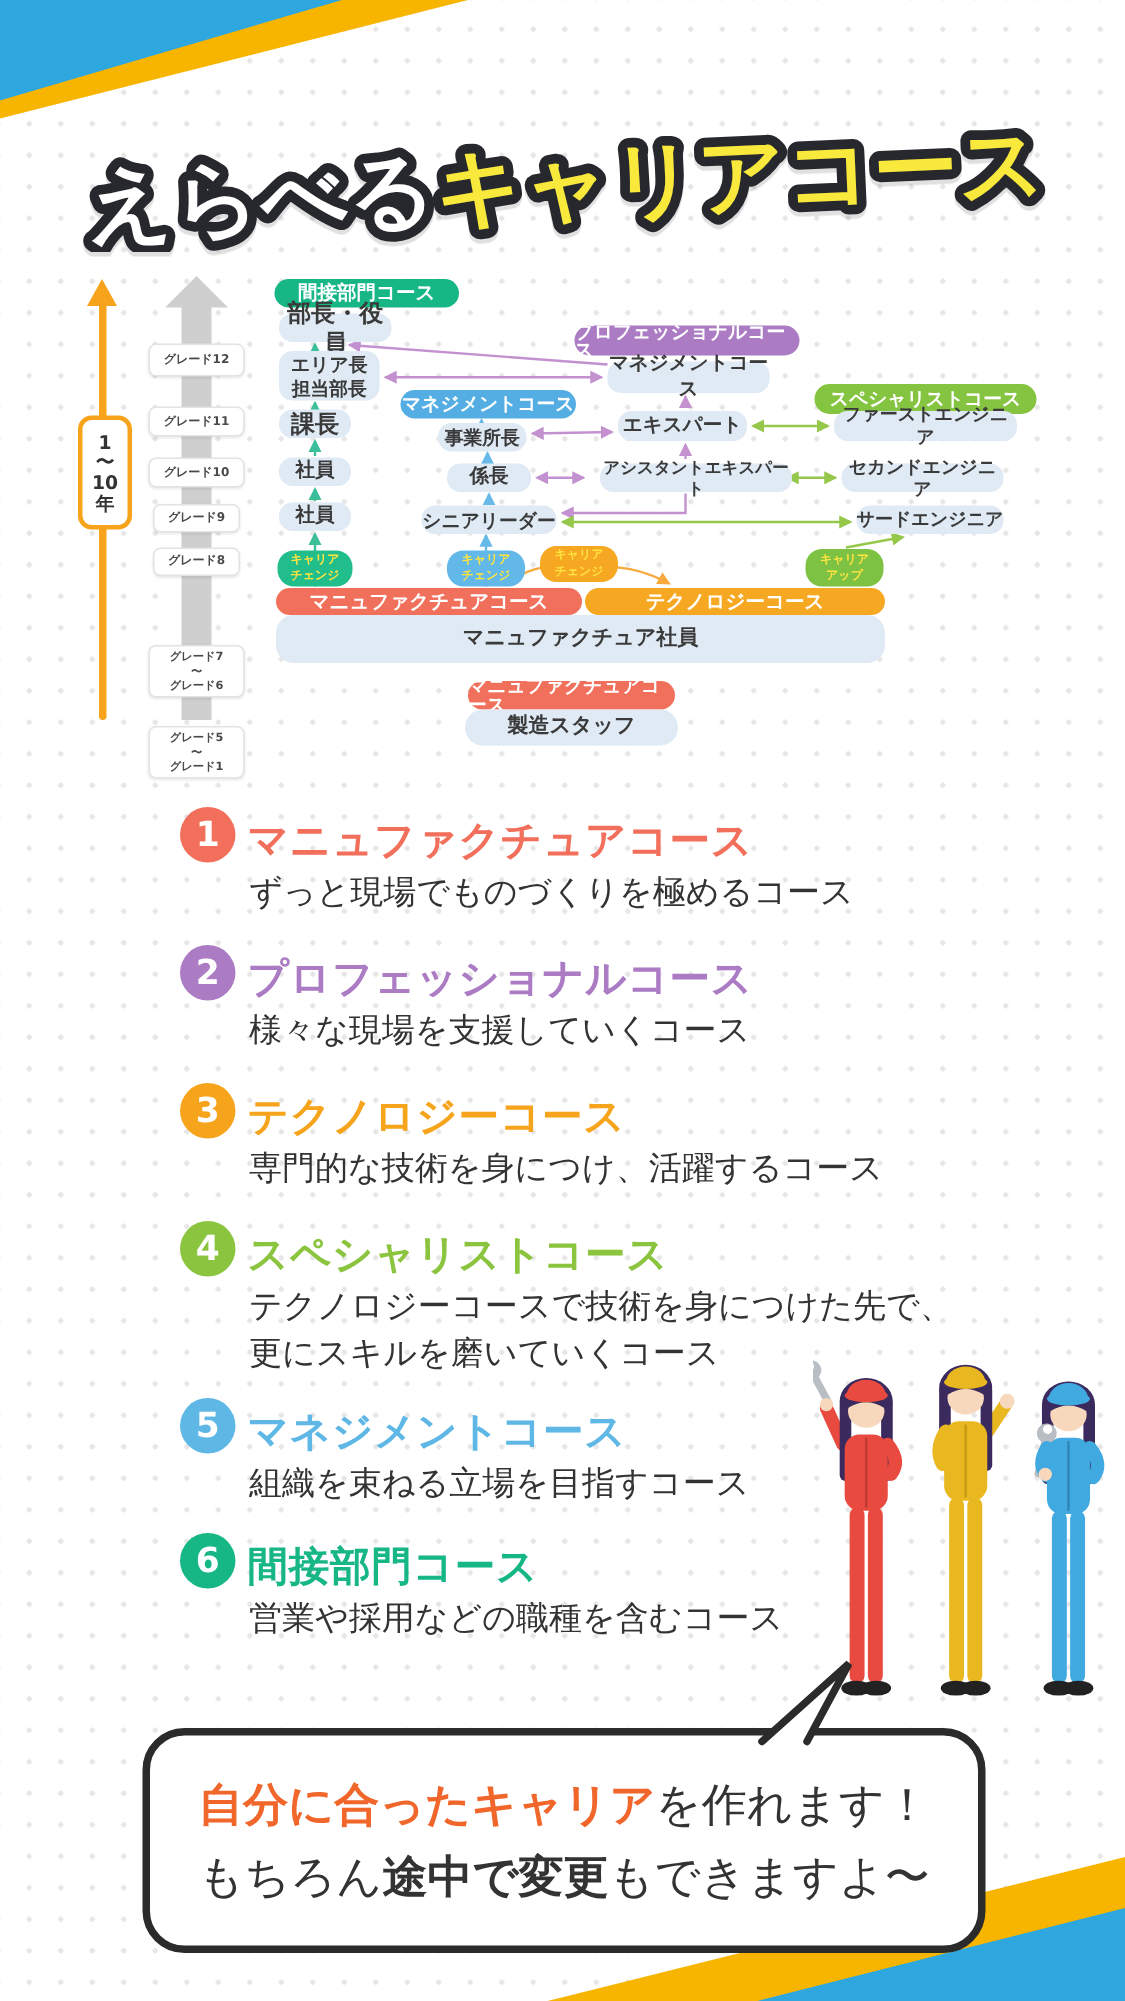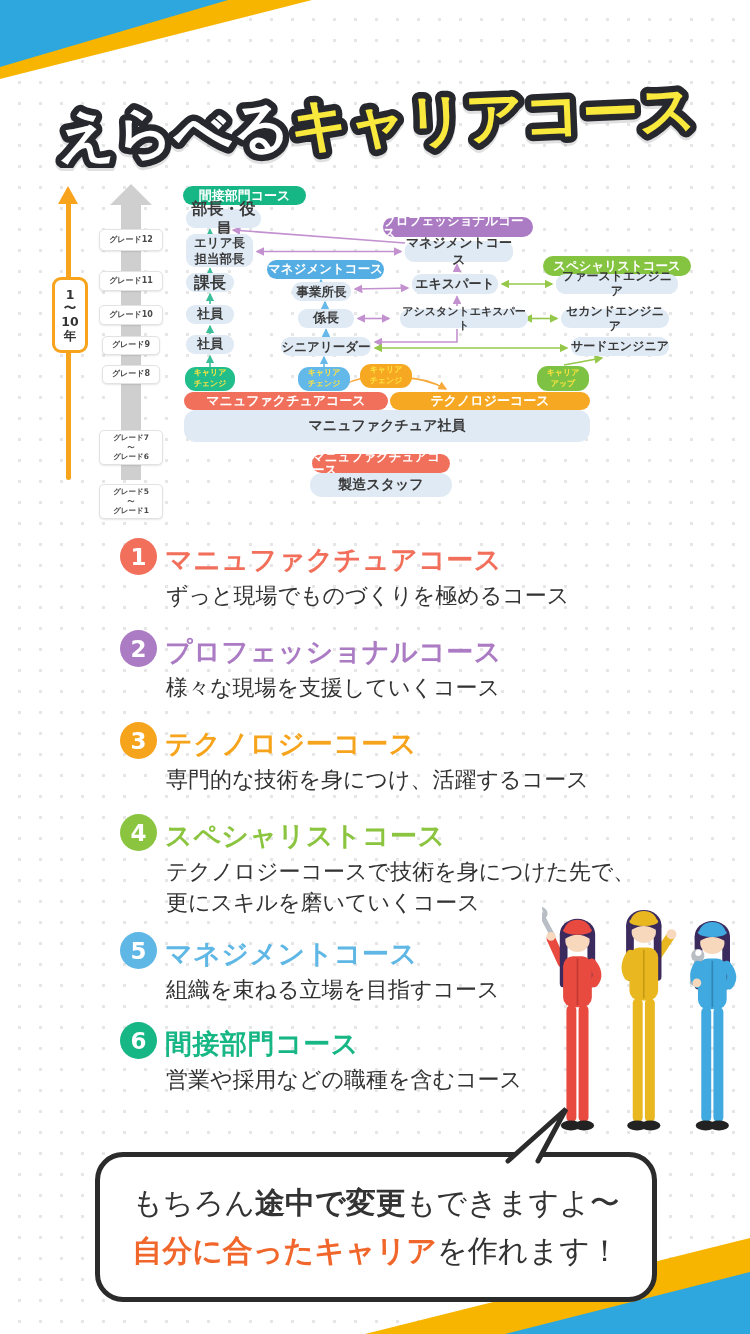--- a/index.html
+++ b/index.html
@@ -264,24 +264,24 @@
       <path d="M41,58 q8,10 2,18" stroke="#3fa9e0" stroke-width="8" stroke-linecap="round" fill="none"></path>
       <rect x="18" y="96" width="9" height="104" rx="4.5" fill="#3fa9e0"></rect>
       <rect x="29" y="96" width="9" height="104" rx="4.5" fill="#3fa9e0"></rect>
       <ellipse cx="22" cy="203" rx="9" ry="4.5" fill="#222"></ellipse>
       <ellipse cx="34" cy="203" rx="9" ry="4.5" fill="#222"></ellipse>
     </g>
   </svg>
 
   <div class="bubble">
     <div>
-      <span>もちろん</span><span class="bold">途中で変更</span><span>もできますよ〜</span>
+      <span class="em1">自分に合ったキャリア</span><span>を作れます！</span>
     </div>
     <div>
-      <span class="em1">自分に合ったキャリア</span><span>を作れます！</span>
+      <span>もちろん</span><span class="bold">途中で変更</span><span>もできますよ〜</span>
     </div>
   </div>
   <svg class="tail" width="80" height="62">
     <path d="M8,58 L66,6 L38,58 Z" fill="#fff"></path>
     <path d="M8,58 L66,6 L38,58" fill="none" stroke="#2b2b2b" stroke-width="5" stroke-linecap="round"></path>
   </svg>
 
   <svg class="abs" style="left:0;top:1232px" width="750" height="102">
     <polygon points="365,102 750,6 750,102" fill="#f8b500"></polygon>
     <polygon points="505,102 750,40 750,102" fill="#2ea7de"></polygon>

